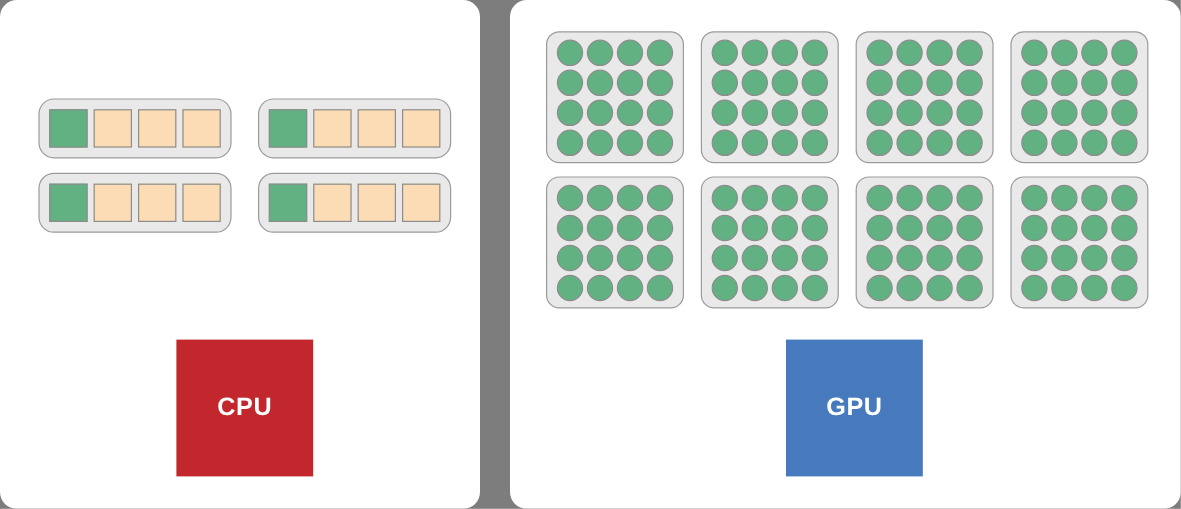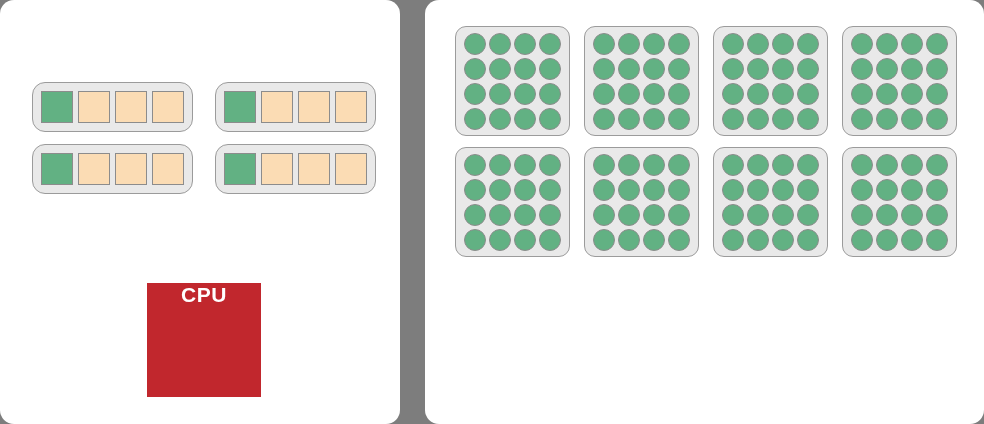--- a/index.html
+++ b/index.html
@@ -130,21 +130,21 @@
     border: 1.4px solid #8c8c8c;
     box-sizing: border-box;
   }
 
   
   .proc-label {
     position: absolute;
     width: 114px;
     height: 114px;
     display: flex;
-    align-items: flex-start;
+    align-items: center;
     justify-content: center;
     color: #ffffff;
     font-weight: bold;
     font-size: 21px;
     letter-spacing: 0.5px;
     font-family: "Liberation Sans", sans-serif;
   }
   .proc-label-cpu {
     left: 147px;
     top: 283px;
@@ -351,15 +351,18 @@
             <div class="core-dot"></div>
             <div class="core-dot"></div>
             <div class="core-dot"></div>
             <div class="core-dot"></div>
             <div class="core-dot"></div>
             <div class="core-dot"></div>
             <div class="core-dot"></div>
           </div>
         </div>
       </div>
+    <div class="proc-label proc-label-gpu" style="background: rgb(71, 121, 189);">
+      <span>GPU</span>
+    </div>
   </div>
 
 </div>
 
 </body></html>

